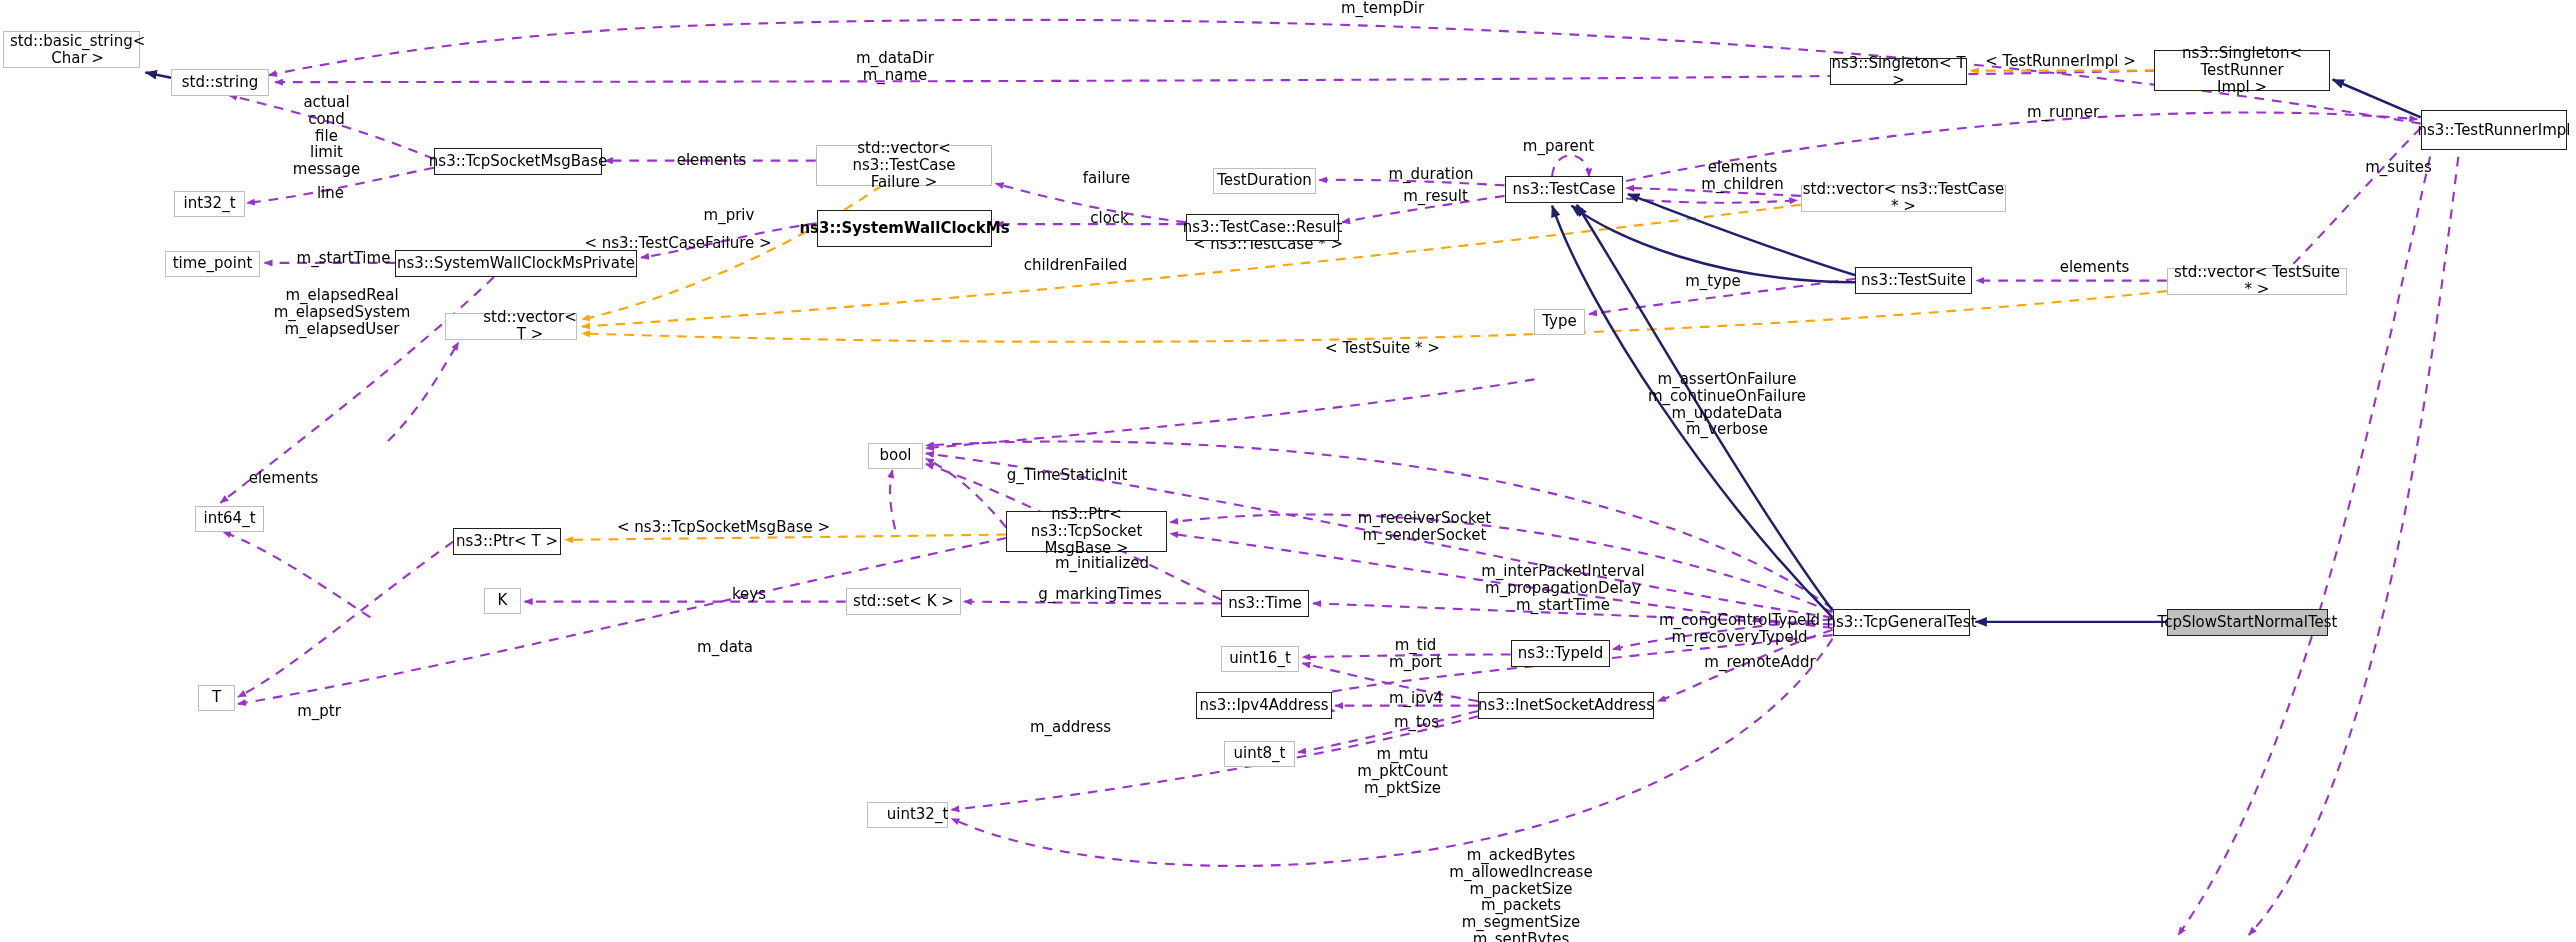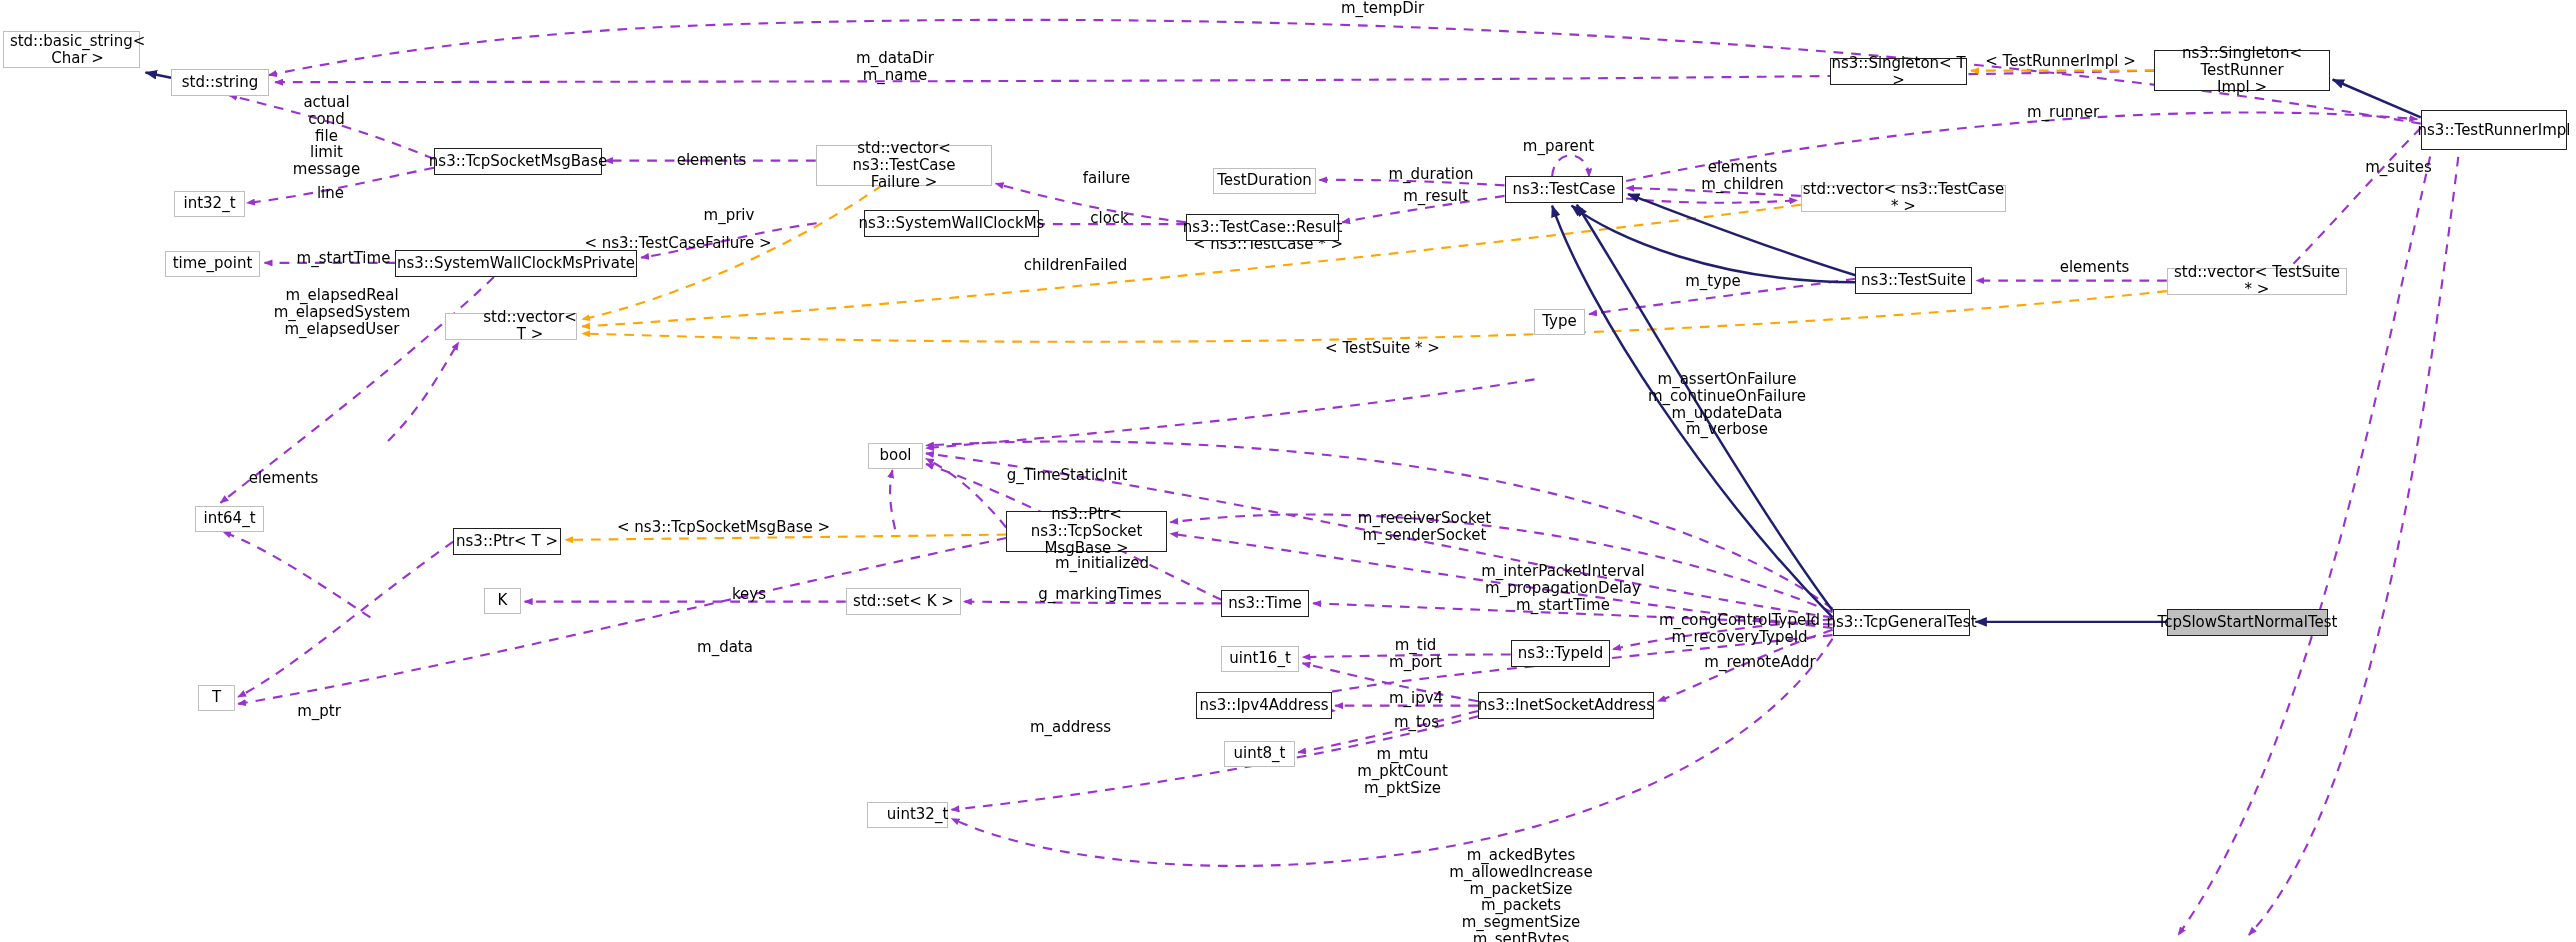--- a/index.html
+++ b/index.html
@@ -183,21 +183,21 @@
       <div class="node n-light" style="left: 165px; top: 251px; width: 95px; height: 25.6px;">time_point</div>
       <div class="node n-light" style="left: 445px; top: 313px; width: 132px; height: 26.5px; padding-left: 38px;">std::vector&lt; T &gt;</div>
       <div class="node n-light" style="left: 179px; top: 506px; width: 69px; height: 25.6px; margin-left: 16px;">int64_t</div>
       <div class="node n-light" style="left: 198px; top: 685px; width: 37px; height: 25.6px;">T</div>
       <div class="node n-light" style="left: 484px; top: 588px; width: 37px; height: 25.6px;">K</div>
       <div class="node n-light" style="left: 846px; top: 588px; width: 115px; height: 26.5px;">std::set&lt; K &gt;</div>
       <div class="node n-bold" style="left: 434px; top: 148px; width: 168px; height: 27px;">ns3::TcpSocketMsgBase</div>
       <div class="node n-light" style="left: 816px; top: 145px; width: 176px; height: 41px;">std::vector&lt; ns3::TestCase
 Failure &gt;</div>
       <div class="node n-bold" style="left: 395px; top: 250px; width: 242px; height: 27px;">ns3::SystemWallClockMsPrivate</div>
-      <div class="node n-bold" style="left: 864px; top: 210px; width: 175px; height: 27px;">ns3::SystemWallClockMs</div>
+      <div class="node n-bold" style="left: 817px; top: 210px; width: 175px; height: 37px; font-weight: bold;">ns3::SystemWallClockMs</div>
       <div class="node n-light" style="left: 868px; top: 443px; width: 55px; height: 25.6px;">bool</div>
       <div class="node n-bold" style="left: 453px; top: 528px; width: 108px; height: 27px;">ns3::Ptr&lt; T &gt;</div>
       <div class="node n-bold" style="left: 1006px; top: 511px; width: 161px; height: 41px;">ns3::Ptr&lt; ns3::TcpSocket
 MsgBase &gt;</div>
       <div class="node n-bold" style="left: 1221px; top: 590px; width: 88px; height: 27px;">ns3::Time</div>
       <div class="node n-light" style="left: 1221px; top: 646px; width: 78px; height: 25.6px;">uint16_t</div>
       <div class="node n-bold" style="left: 1196px; top: 692px; width: 136px; height: 27px;">ns3::Ipv4Address</div>
       <div class="node n-light" style="left: 1224px; top: 741px; width: 71px; height: 25.6px;">uint8_t</div>
       <div class="node n-light" style="left: 867px; top: 802px; width: 81px; height: 25.6px; padding-left: 20px;">uint32_t</div>
       <div class="node n-bold" style="left: 1478px; top: 692px; width: 176px; height: 27px;">ns3::InetSocketAddress</div>

